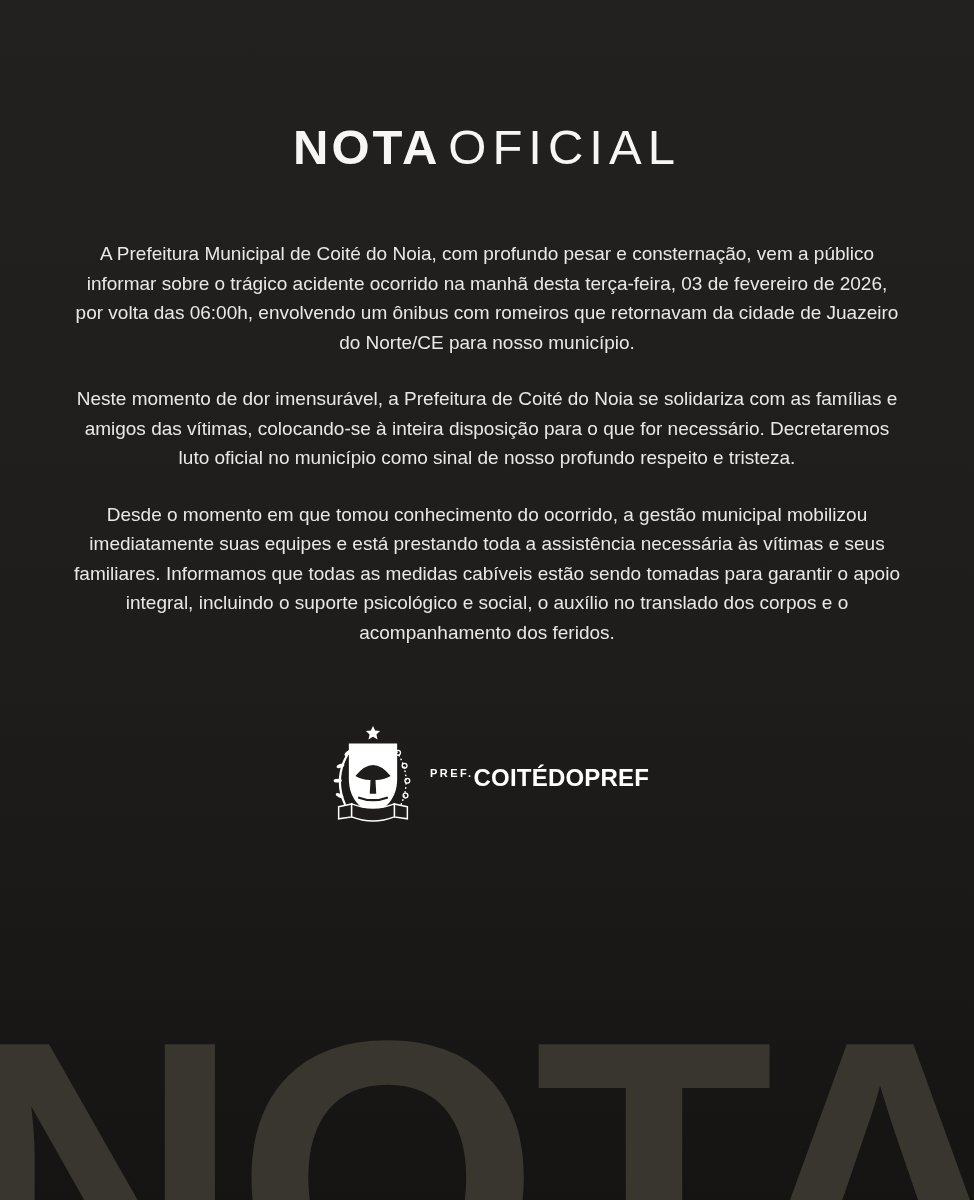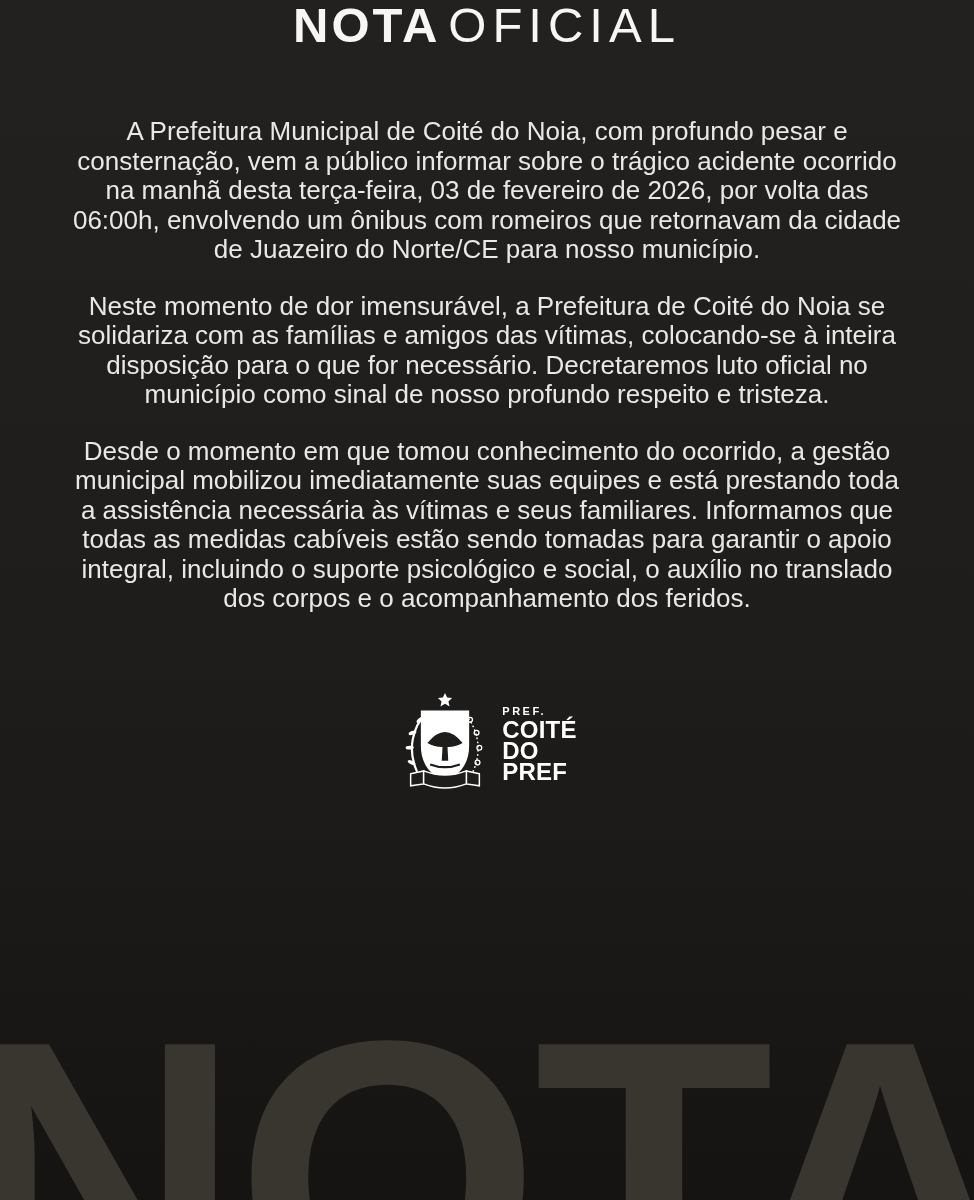--- a/index.html
+++ b/index.html
@@ -11,62 +11,63 @@
     position: relative;
     width: 974px;
     height: 1200px;
     overflow: hidden;
     background: linear-gradient(180deg, #222120 0%, #1e1d1b 55%, #151413 100%);
     font-family: "Liberation Sans", sans-serif;
     -webkit-font-smoothing: antialiased;
   }
   .title {
     margin: 0;
+    padding-top: 122px;
     text-align: center;
     color: #f7f6f4;
     font-size: 49px;
     line-height: 1.05;
     letter-spacing: 2px;
     white-space: nowrap;
   }
   .title .t-bold {
     font-weight: 800;
     letter-spacing: 3px;
   }
   .title .t-light {
     font-weight: 400;
     letter-spacing: 6px;
     margin-left: 8px;
   }
   .body-text {
     width: 830px;
     margin: 66px auto 0 auto;
     color: #eae8e5;
-    font-size: 26px;
+    font-size: 19px;
     line-height: 29.5px;
     text-align: center;
   }
   .body-text p {
     margin: 0 0 27px 0;
   }
   .logo {
     margin-top: 78px;
     display: flex;
     justify-content: center;
     align-items: center;
     gap: 9px;
   }
   .logo-crest {
     width: 96px;
     height: 104px;
     flex: 0 0 auto;
   }
   .logo-textblock {
     display: flex;
-    flex-direction: column;
+    flex-direction: row;
     align-items: flex-start;
     color: #ffffff;
   }
   .logo-pref {
     font-size: 11px;
     font-weight: 700;
     letter-spacing: 2.5px;
     margin-bottom: 2px;
   }
   .logo-big {

